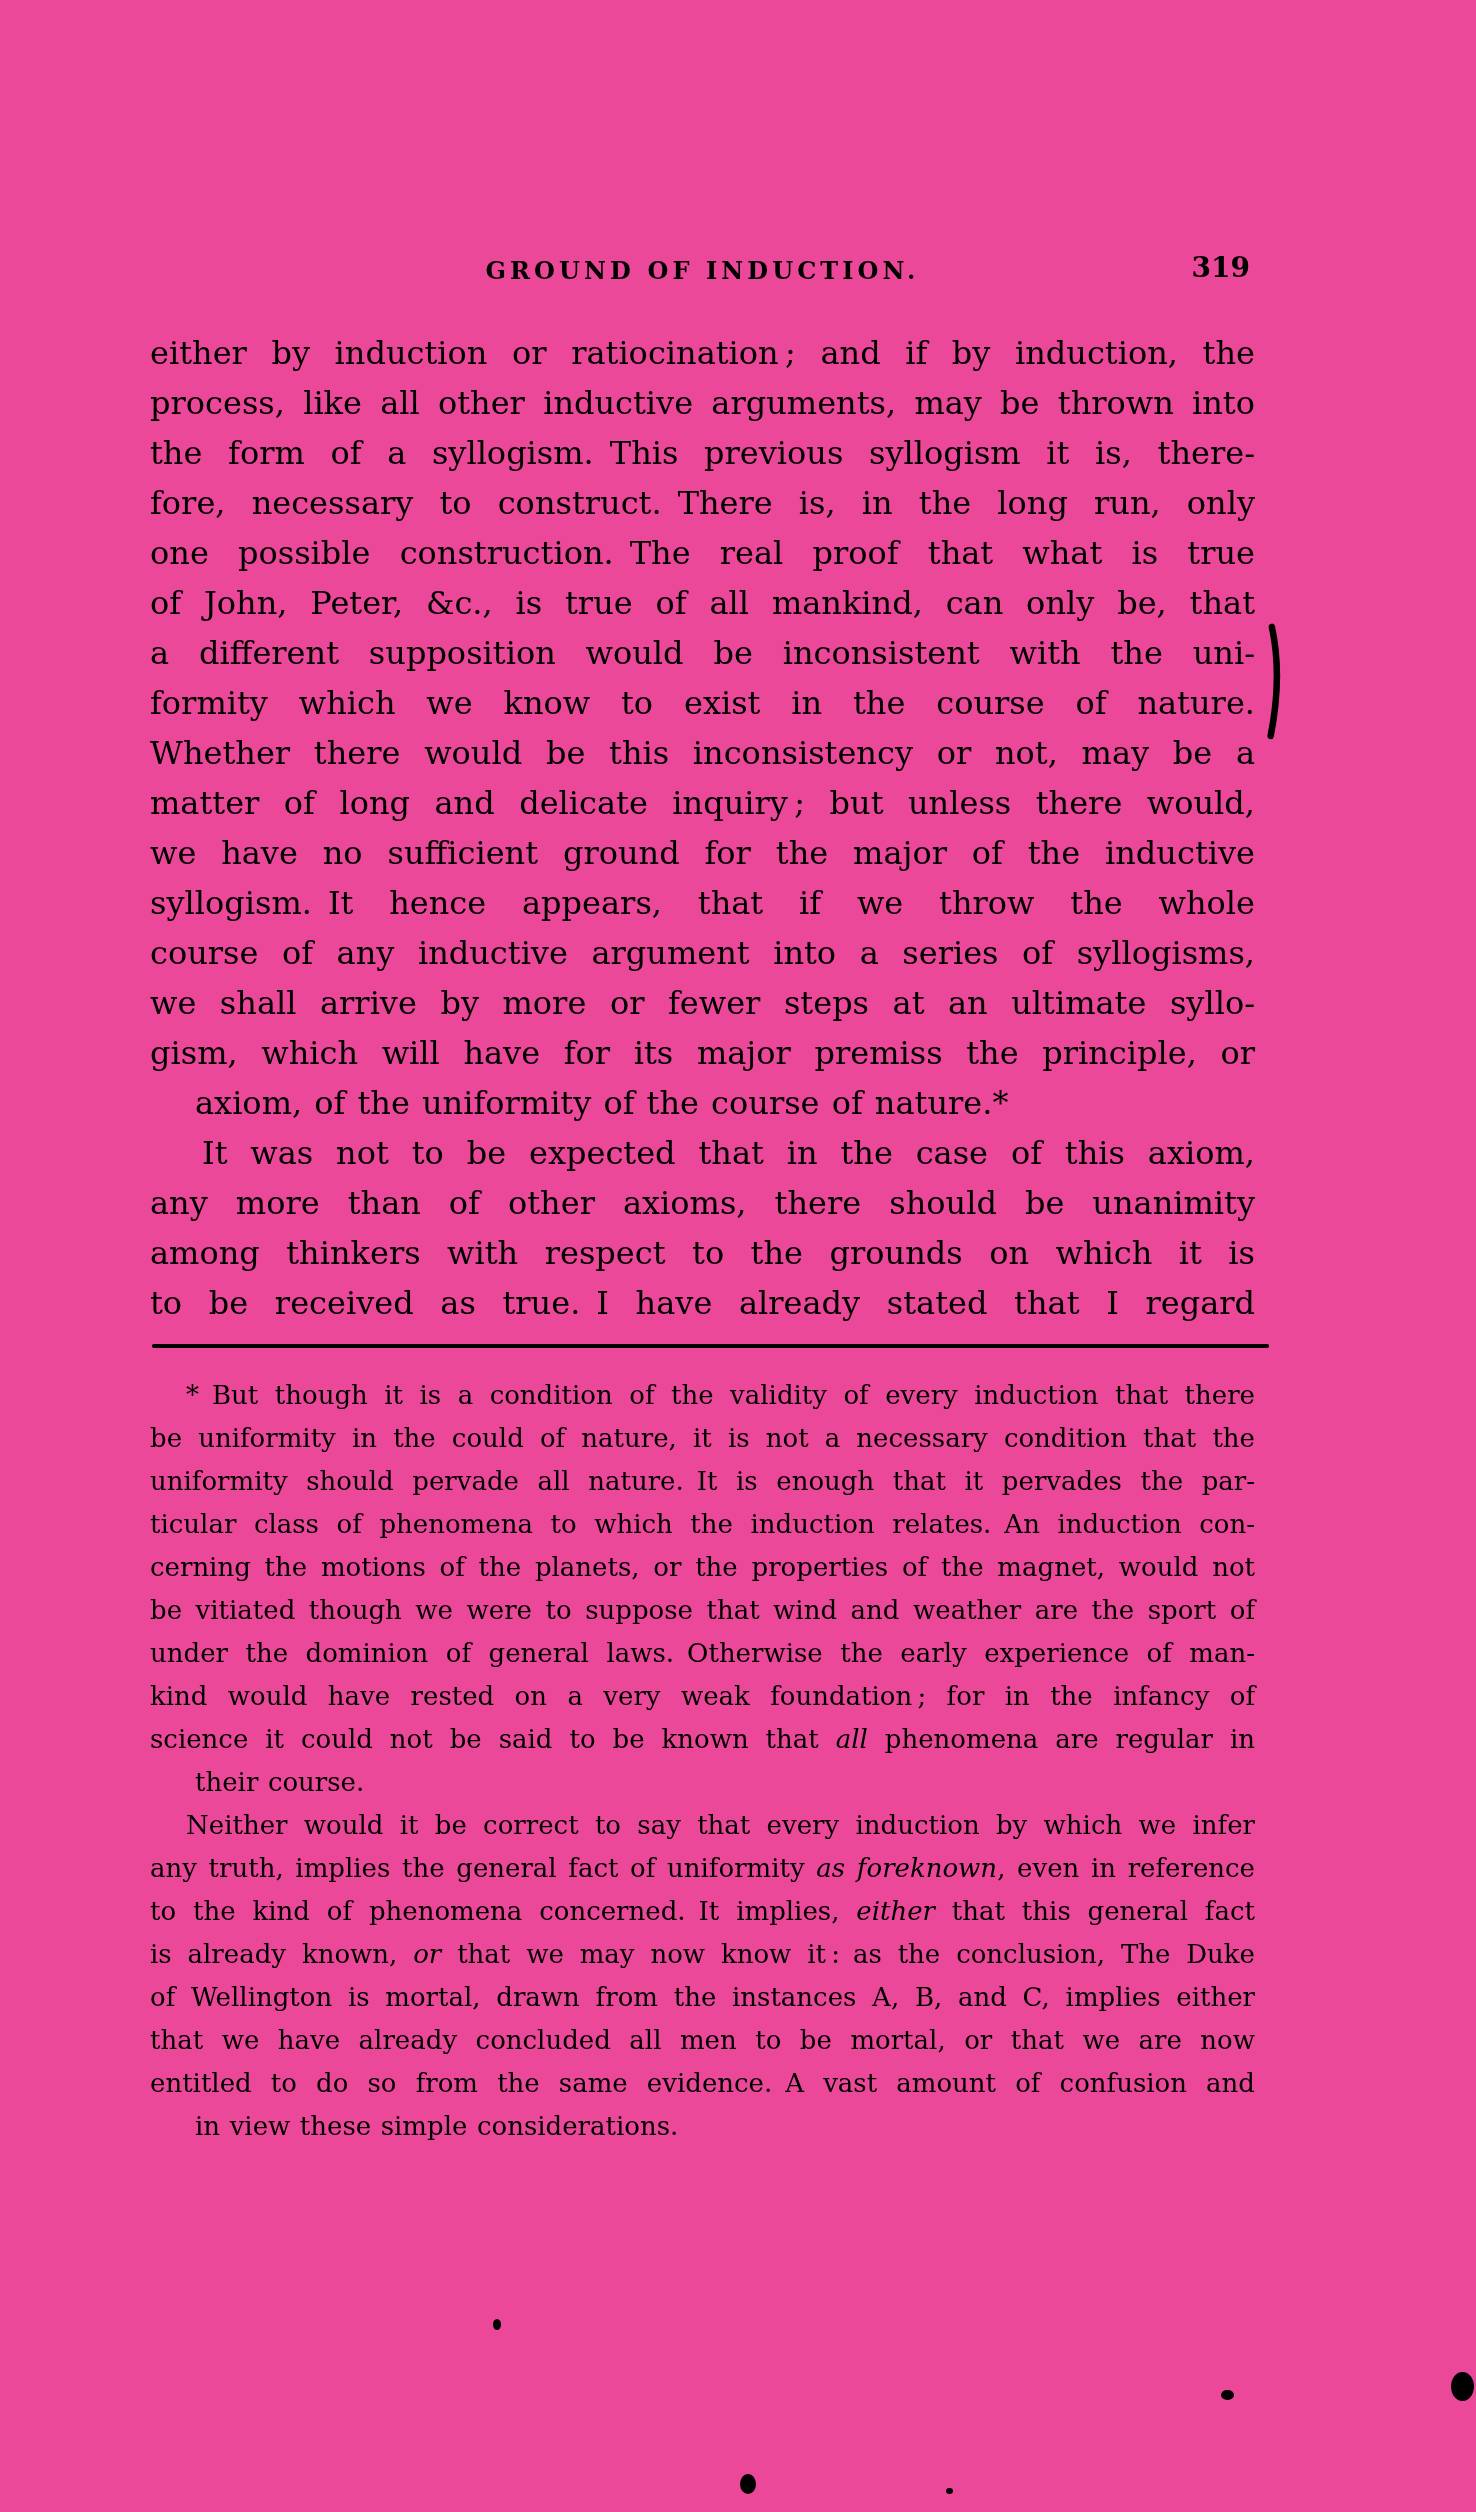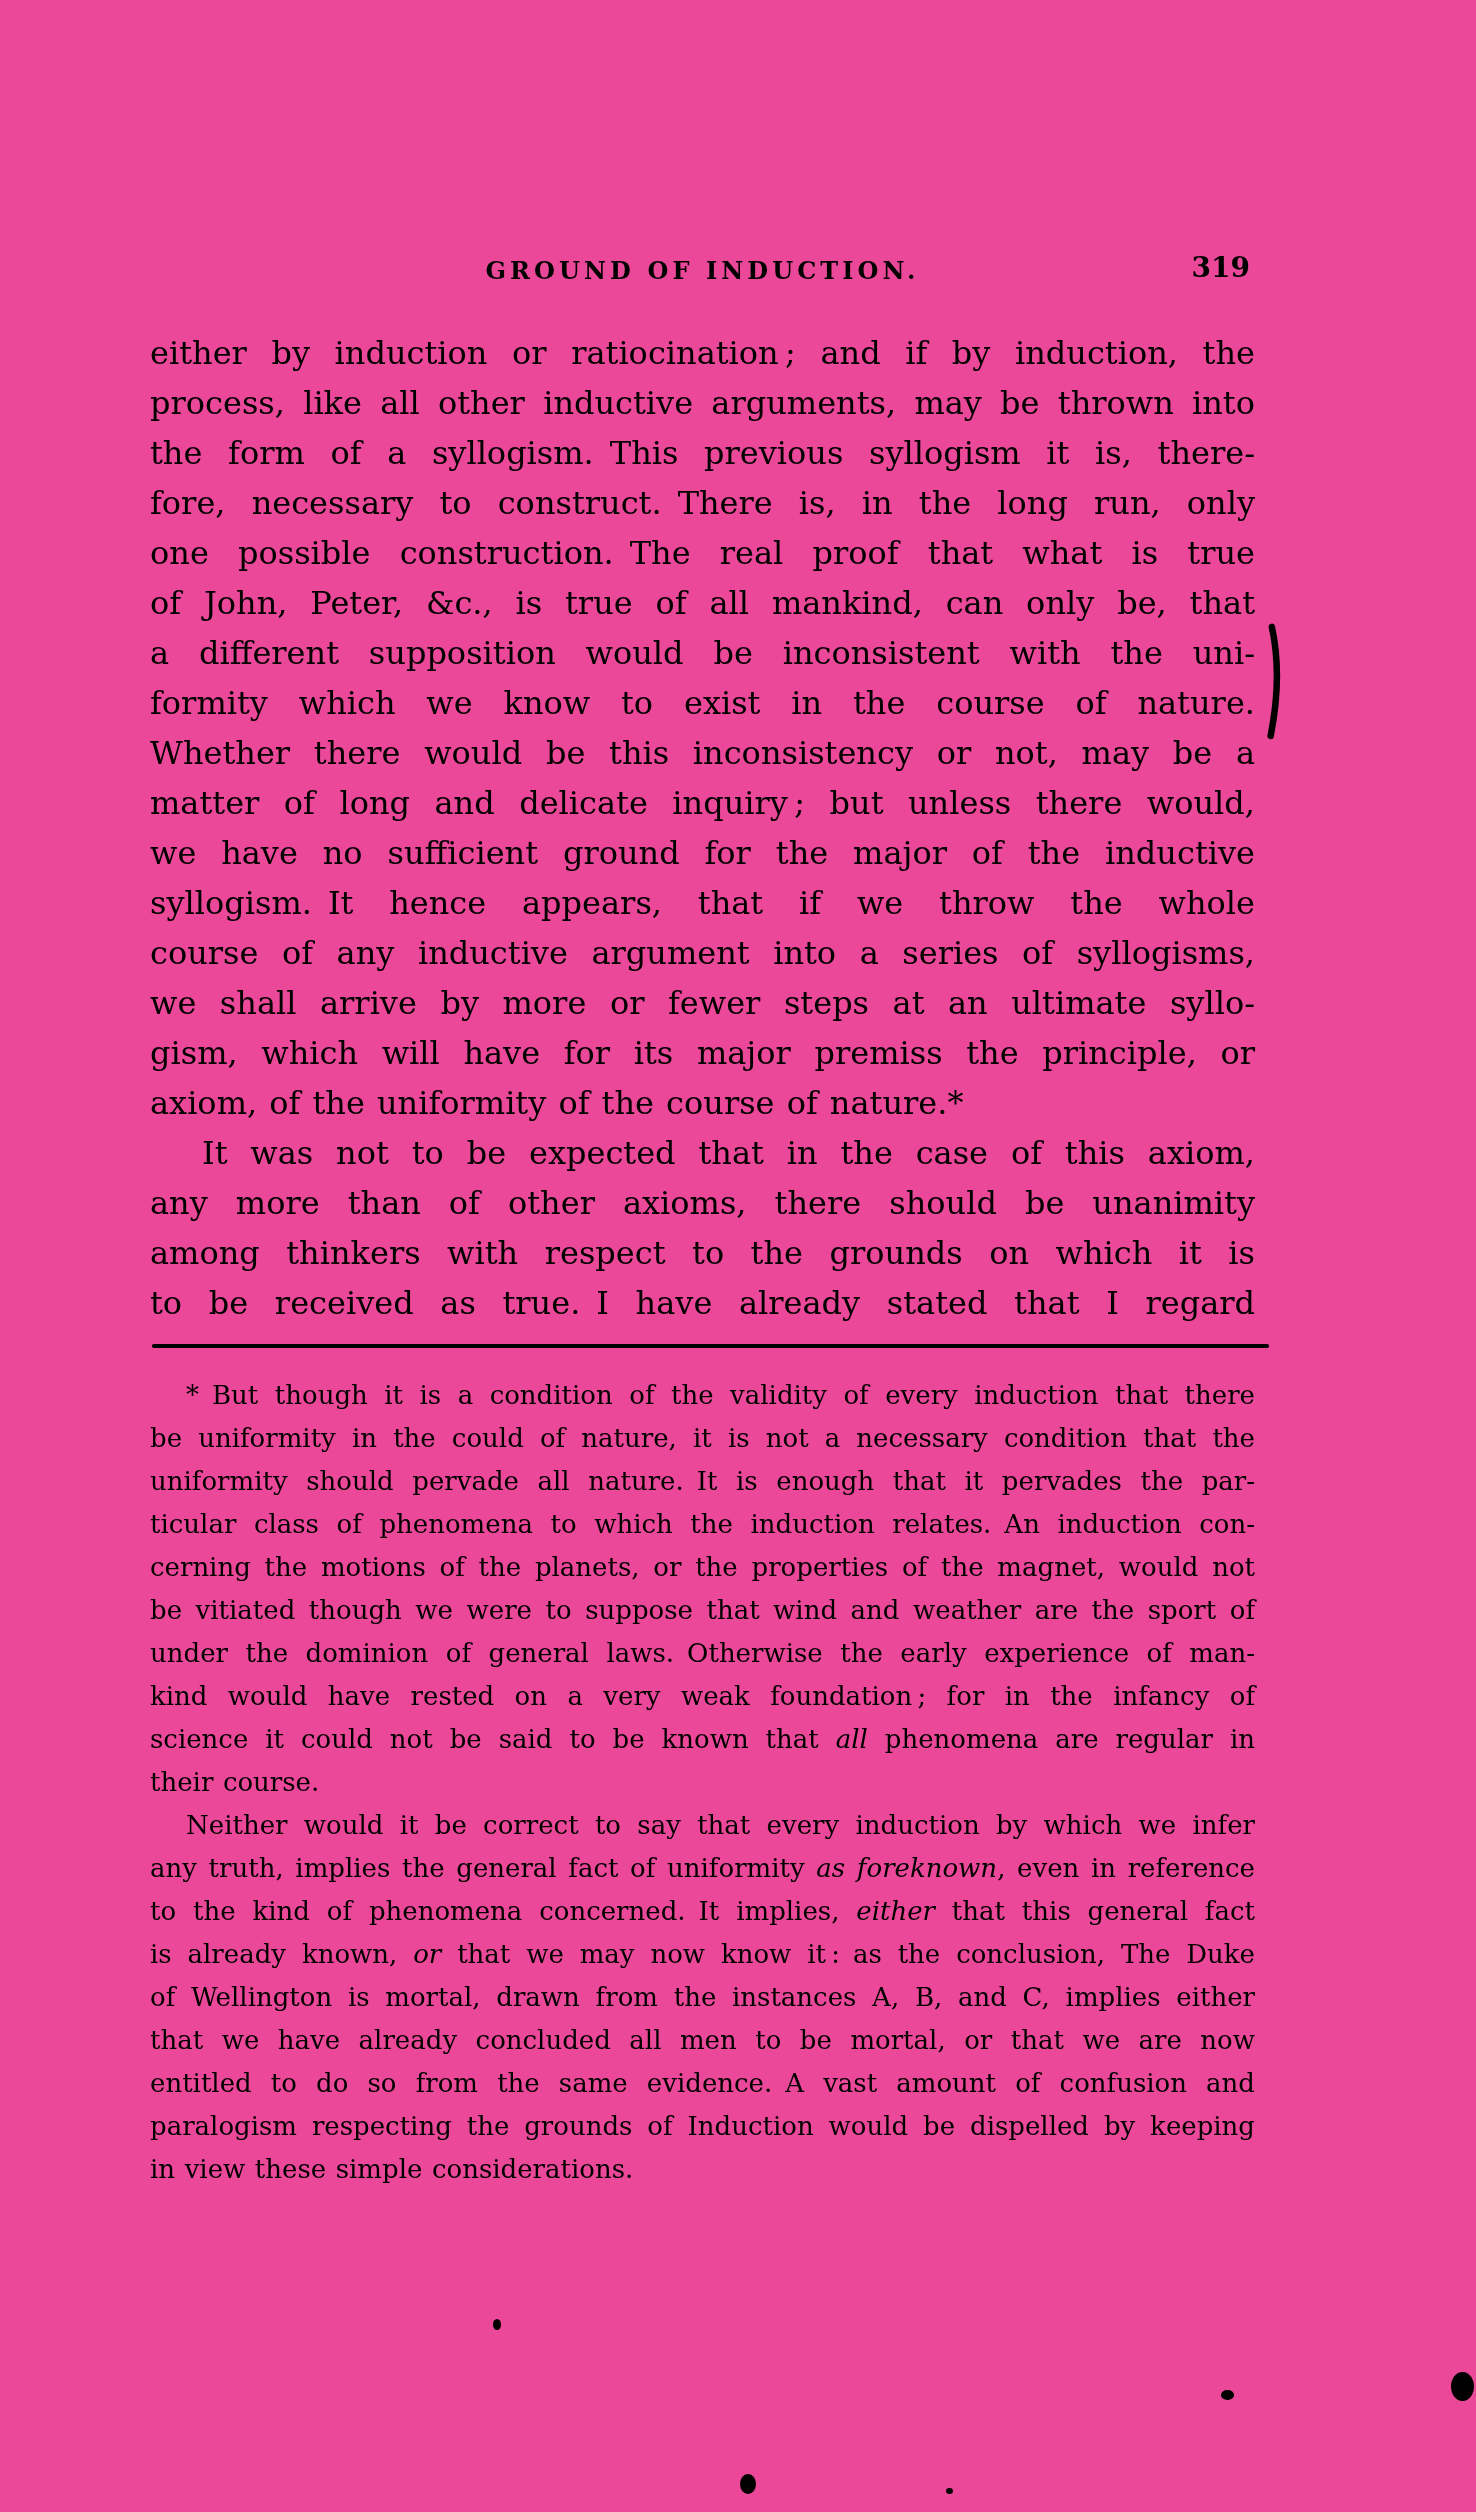--- a/index.html
+++ b/index.html
@@ -14,21 +14,21 @@
     white-space:nowrap;
   }
   .page-number {
     position:absolute; right:226px; top:251px;
     font-size:28px; font-weight:700;
   }
   .textblock { position:absolute; left:150px; width:1105px; }
   .body-text { top:328px; font-size:32px; line-height:50px; word-spacing:0.06em; }
   .footnote-text { top:1374px; font-size:26px; line-height:43px; word-spacing:0.05em; }
   .tline { text-align:justify; text-align-last:justify; }
-  .tline.last { text-align-last:left; }
+  .tline.last { text-align-last:left;margin-left:45px; }
   .body-text .tline.indent { text-indent:52px; }
   .footnote-text .tline.indent { text-indent:36px; }
   .it { font-style:italic; }
   .footnote-rule {
     position:absolute; left:152px; top:1344px; width:1117px; height:4.2px;
     background:#000; border-radius:1.8px;
   }
   .overlay-svg { position:absolute; left:0; top:0; pointer-events:none; }
   .speck { position:absolute; background:#000; border-radius:50%; }
   #speck-1 { left:493px;  top:2319px; width:8.3px; height:11.3px; }
@@ -83,21 +83,20 @@
       <div class="tline"><span>kind would have rested on a very weak foundation ; for in the infancy of</span></div>
       <div class="tline"><span>science it could not be said to be known that </span><span class="it">all</span><span> phenomena are regular in</span></div>
       <div class="tline last"><span>their course.</span></div>
       <div class="tline indent"><span>Neither would it be correct to say that every induction by which we infer</span></div>
       <div class="tline"><span>any truth, implies the general fact of uniformity </span><span class="it">as foreknown</span><span>, even in reference</span></div>
       <div class="tline"><span>to the kind of phenomena concerned. It implies, </span><span class="it">either</span><span> that this general fact</span></div>
       <div class="tline"><span>is already known, </span><span class="it">or</span><span> that we may now know it : as the conclusion, The Duke</span></div>
       <div class="tline"><span>of Wellington is mortal, drawn from the instances A, B, and C, implies either</span></div>
       <div class="tline"><span>that we have already concluded all men to be mortal, or that we are now</span></div>
       <div class="tline"><span>entitled to do so from the same evidence. A vast amount of confusion and</span></div>
-      <div class="tline"><span>paralogism respecting the grounds of Induction would be dispelled by keeping</span></div>
       <div class="tline last"><span>in view these simple considerations.</span></div>
     </div>
 
   <svg class="overlay-svg" width="1476" height="2512" viewBox="0 0 2480 4220">
     <path d="M 2137 1053 C 2149 1108, 2149 1165, 2135 1236" fill="none" stroke="#000000" stroke-width="11" stroke-linecap="round"></path>
   </svg>
 
   <div class="speck" id="speck-1"></div>
   <div class="speck" id="speck-2"></div>
   <div class="speck" id="speck-3"></div>

